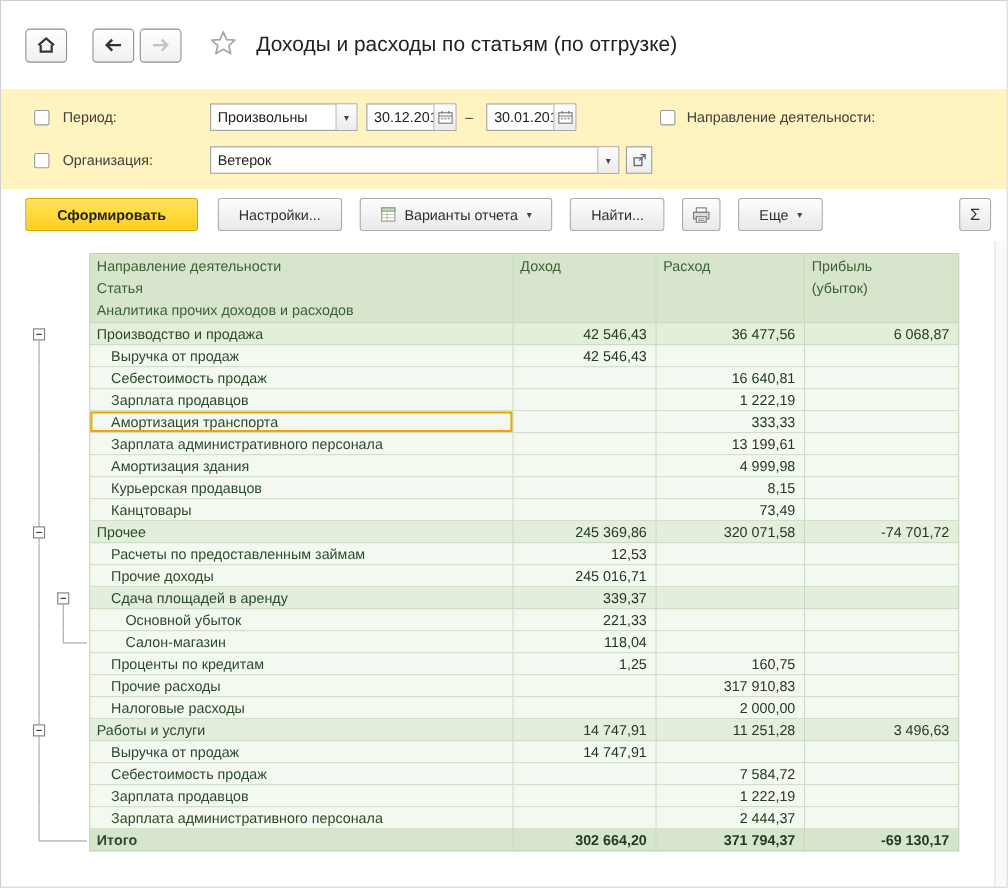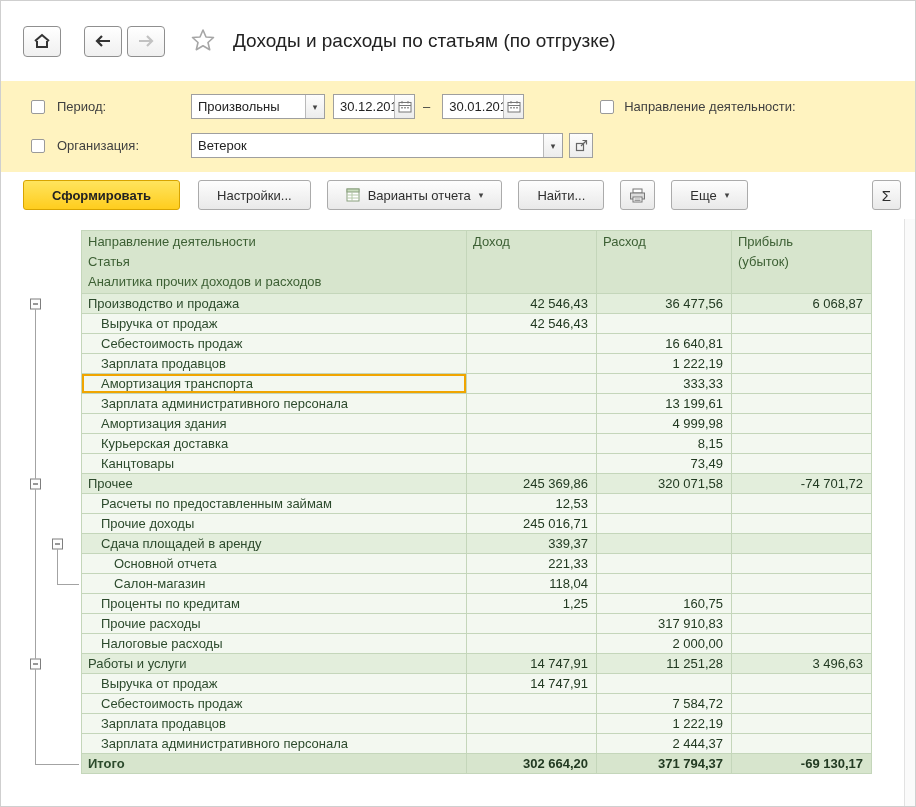--- a/index.html
+++ b/index.html
@@ -345,21 +345,21 @@
           </div>
           <div class="tcell tlabel lvl1">Амортизация здания</div>
           <div class="tcell tnum income"></div>
           <div class="tcell tnum expense">4 999,98</div>
           <div class="tcell tnum profit"></div>
         </div>
         <div class="trow">
           <div class="tmargin">
             <span class="vl s0"></span>
           </div>
-          <div class="tcell tlabel lvl1">Курьерская доставка</div>
+          <div class="tcell tlabel lvl1">Курьерская продавцов</div>
           <div class="tcell tnum income"></div>
           <div class="tcell tnum expense">8,15</div>
           <div class="tcell tnum profit"></div>
         </div>
         <div class="trow">
           <div class="tmargin">
             <span class="vl s0"></span>
           </div>
           <div class="tcell tlabel lvl1">Канцтовары</div>
           <div class="tcell tnum income"></div>
@@ -407,21 +407,21 @@
           <div class="tcell tlabel lvl1">Сдача площадей в аренду</div>
           <div class="tcell tnum income">339,37</div>
           <div class="tcell tnum expense"></div>
           <div class="tcell tnum profit"></div>
         </div>
         <div class="trow">
           <div class="tmargin">
             <span class="vl s0"></span>
             <span class="vl s1"></span>
           </div>
-          <div class="tcell tlabel lvl2">Основной отчета</div>
+          <div class="tcell tlabel lvl2">Основной убыток</div>
           <div class="tcell tnum income">221,33</div>
           <div class="tcell tnum expense"></div>
           <div class="tcell tnum profit"></div>
         </div>
         <div class="trow">
           <div class="tmargin">
             <span class="vl s0"></span>
             <span class="vl s1 half-top"></span>
             <span class="hl s1"></span>
           </div>

